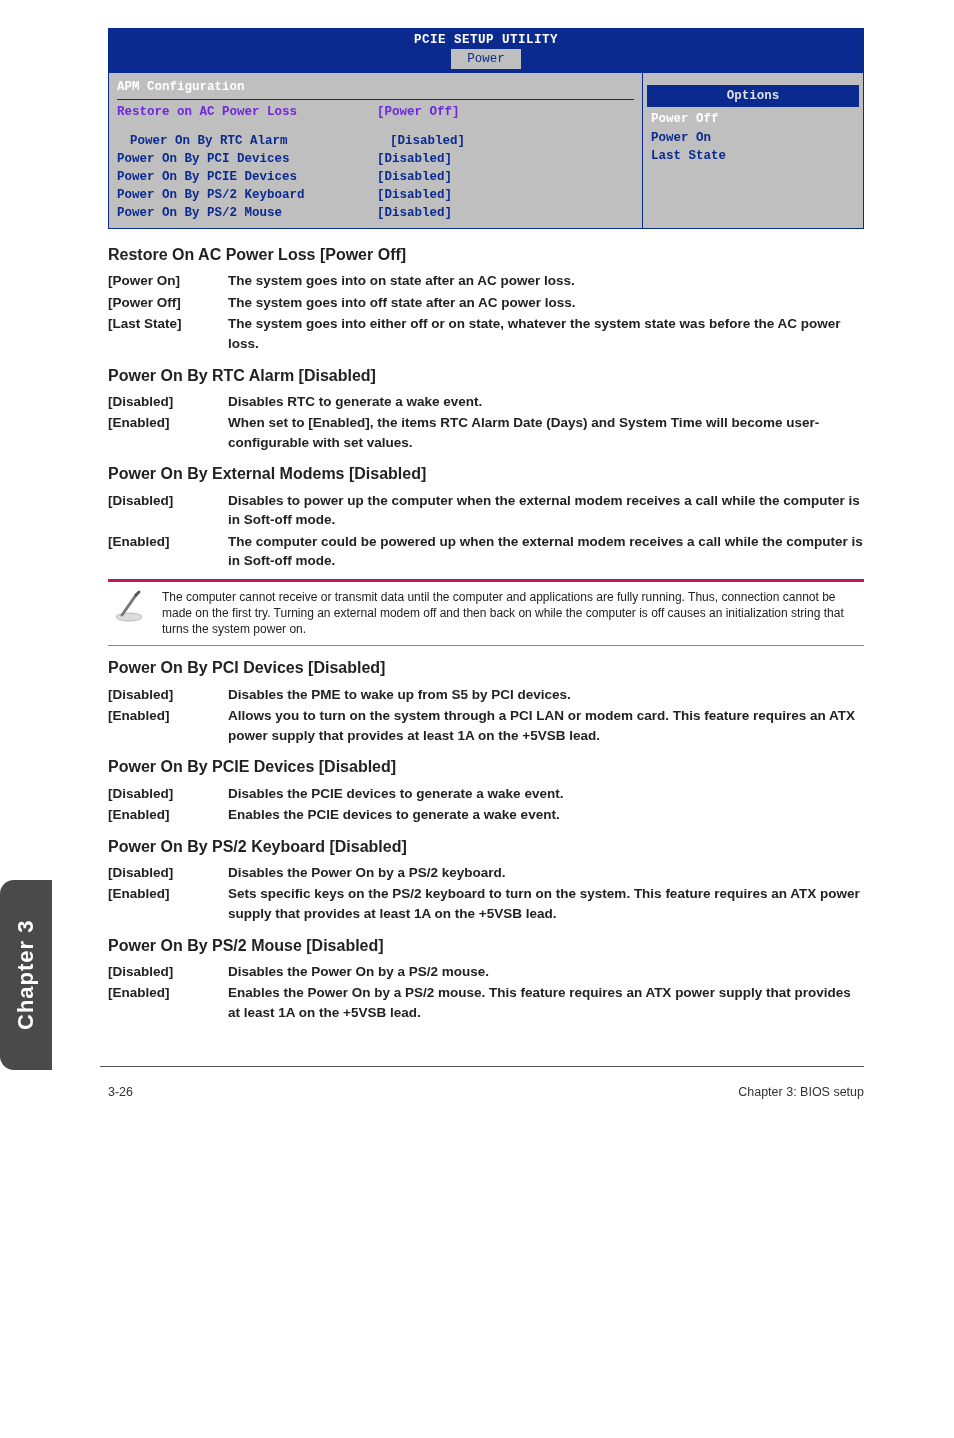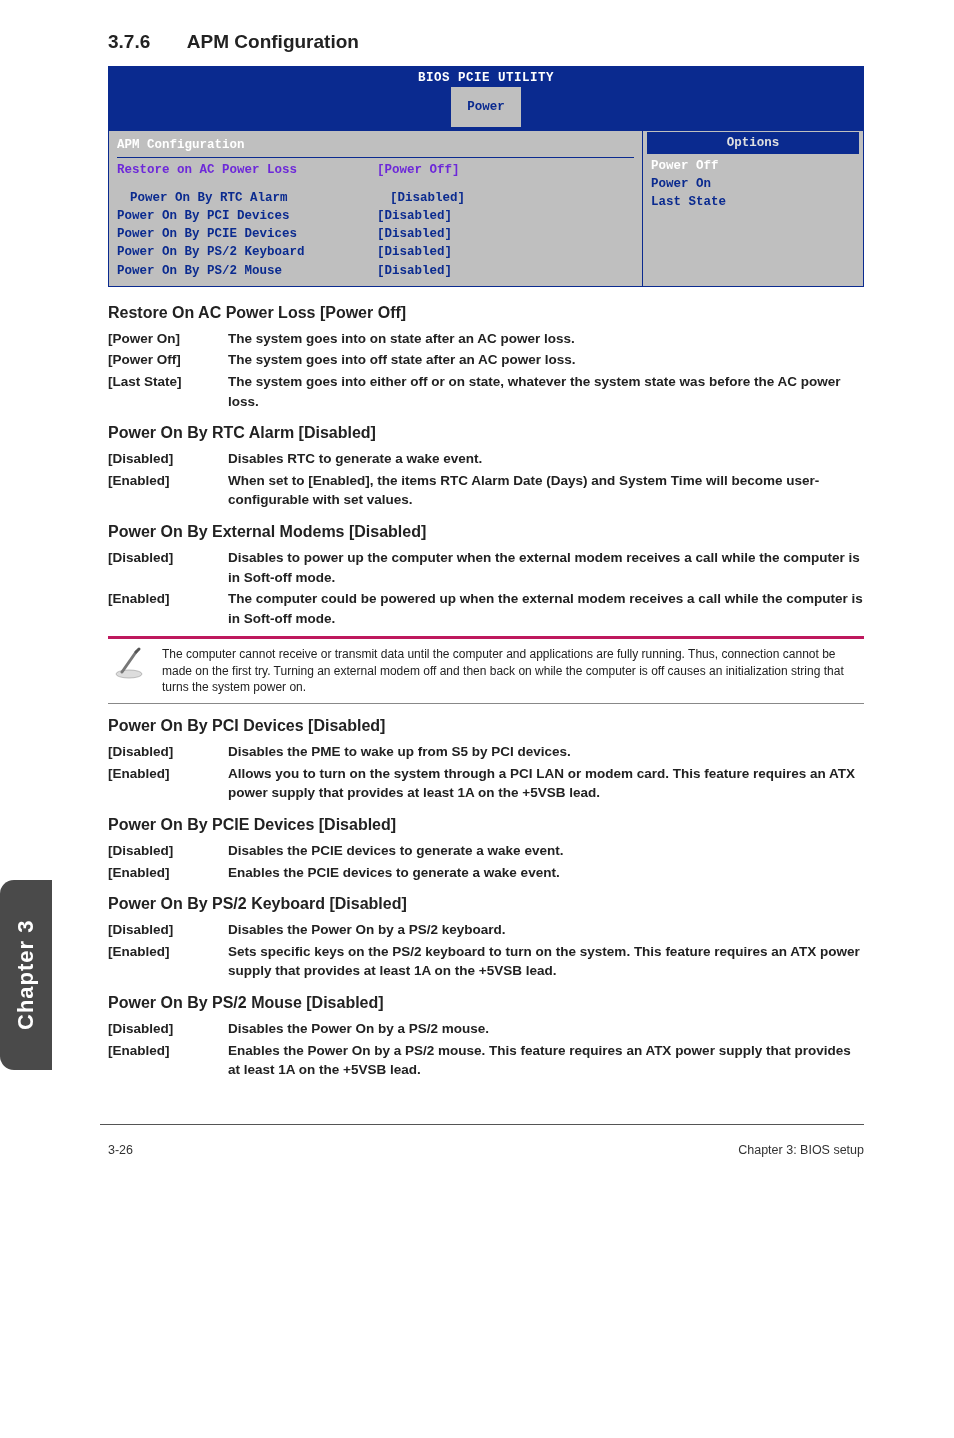--- a/index.html
+++ b/index.html
@@ -42,22 +42,22 @@
   }
   .bios-tab-row {
     background: #0a2a8f;
     display:flex;
     justify-content:center;
     padding-bottom:4px;
   }
   .bios-tab {
     background: #bfbfbf;
     color: #0a2a8f;
-    padding: 11px 16px;
-    font-weight: bold;
+    padding: 1px 16px;
+    font-weight: normal;
   }
   .bios-body {
     display:flex;
     background:#bfbfbf;
   }
   .bios-left {
     flex: 1;
     border-right: 1px solid #0a2a8f;
     padding: 4px 8px 6px 8px;
     color:#0a2a8f;
@@ -78,21 +78,21 @@
   .bios-row { display:flex; white-space:pre; }
   .bios-key { width: 260px; font-weight: bold; color:#0a2a8f; }
   .bios-val { font-weight:bold; color:#0a2a8f; }
   #bios-first-row .bios-key, #bios-first-row .bios-val { color:#6d28d9; }
   .opt-head {
     background:#0a2a8f;
     color: #e0e0e0;
     text-align:center;
     font-weight:bold;
     padding:2px 0;
-    margin: 1px 4px 2px 4px;
+    margin: 12px 4px 2px 4px;
   }
   .opt-body {
     padding: 1px 8px 4px 8px;
     color:#0a2a8f;
     font-weight:bold;
   }
   .opt-sel { color:#fff; }
 
   
   h3.sub {
@@ -158,27 +158,23 @@
     color:#333;
   }
   .footer-left { padding-left: 8px; }
   .footer-right { padding-right: 0; }
 </style>
 </head>
 <body>
 
 <div class="page">
 
-  <h2 class="sec-title">
-    <span class="num">3.7.6</span>
-    <span>APM Configuration</span>
-  </h2>
 
   <div class="bios">
-    <div class="bios-head">BIOS PCIE UTILITY</div>
+    <div class="bios-head">PCIE SETUP UTILITY</div>
     <div class="bios-tab-row">
       <div class="bios-tab">Power</div>
     </div>
     <div class="bios-body">
       <div class="bios-left">
         <div class="bios-section-title">APM Configuration</div>
         <div id="bios-rows">
             <div class="bios-row" id="bios-first-row"><span class="bios-key">Restore on AC Power Loss</span><span class="bios-val">[Power Off]</span></div>
             <div class="bios-row" style="margin-top: 10px; padding-left: 13px;"><span class="bios-key">Power On By RTC Alarm</span><span class="bios-val">[Disabled]</span></div>
             <div class="bios-row"><span class="bios-key">Power On By PCI Devices</span><span class="bios-val">[Disabled]</span></div>

